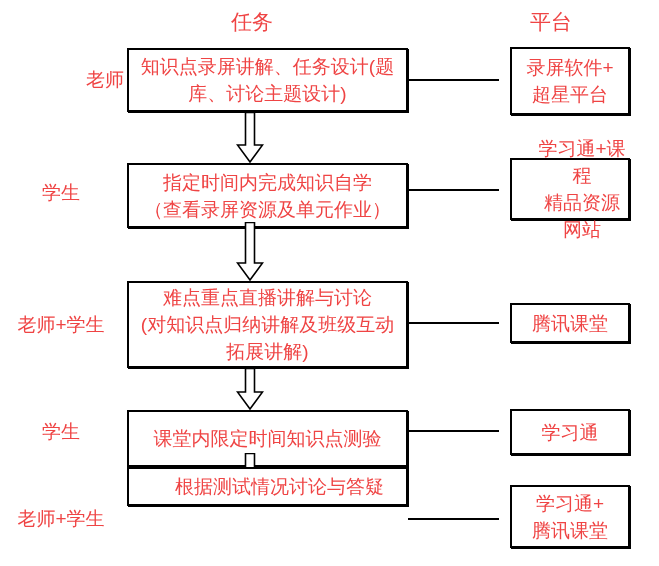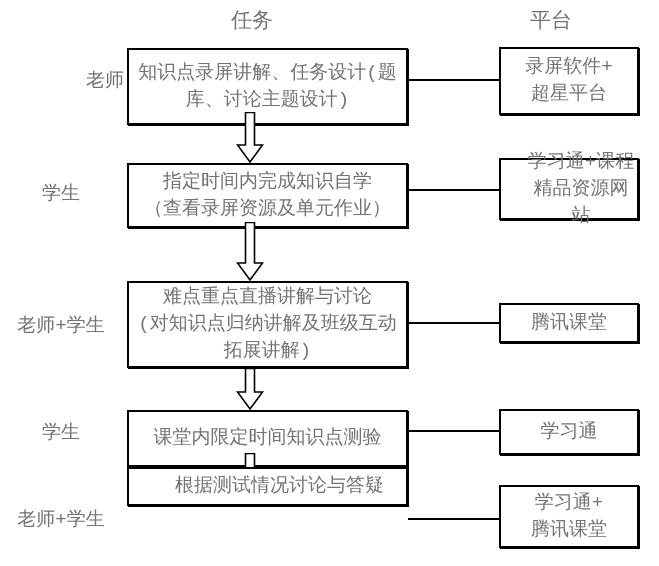--- a/index.html
+++ b/index.html
@@ -5,22 +5,22 @@
   html, body {
     margin: 0;
     padding: 0;
     background: #ffffff;
   }
   .canvas {
     position: relative;
     width: 659px;
     height: 566px;
     background: #ffffff;
-    font-family: Liberation Mono, monospace;
-    color: #737373;
+    font-family: Liberation Sans, sans-serif;
+    color: #ef4444;
     overflow: hidden;
   }
   .col-header {
     position: absolute;
     top: 8px;
     transform: translateX(-50%);
     font-size: 21px;
     line-height: 28px;
     white-space: nowrap;
   }
@@ -42,21 +42,21 @@
     background: #ffffff;
     display: flex;
     align-items: center;
     justify-content: center;
     text-align: center;
     font-size: 19px;
     line-height: 27px;
     white-space: pre-line;
   }
   .task-box { left: 127px; width: 281px; }
-  .platform-box { left: 499px; width: 140px; }
+  .platform-box { left: 510px; width: 120px; }
   .connector {
     position: absolute;
     left: 408px;
     width: 91px;
     height: 1.5px;
     background: #000000;
   }
   .flow-arrow {
     position: absolute;
     left: 236px;
@@ -66,21 +66,21 @@
 </style>
 </head>
 <body>
 
 <div class="canvas">
 
   <div class="col-header" style="left:252px;">任务</div>
   <div class="col-header" style="left:551px;">平台</div>
 
   <div class="actor" style="top:48px;height:64px;padding-left:44px;">老师</div>
-  <div class="box task-box" style="top:48px;height:77px;">知识点录屏讲解、任务设计(题
+  <div class="box task-box" style="top:48px;height:64px;">知识点录屏讲解、任务设计(题
 库、讨论主题设计)</div>
   <div class="connector" style="top:79px;"></div>
   <div class="box platform-box" style="top:47px;height:68px;">录屏软件+
 超星平台</div>
 
   <div class="flow-arrow" style="top:112px;height:51px;">
     <svg width="28" height="51" viewBox="0 0 28 51" xmlns="http://www.w3.org/2000/svg">
       <polygon points="9.5,0.5 18.5,0.5 18.5,33 26.5,33 14,50 1.5,33 9.5,33" fill="#ffffff" stroke="#000000" stroke-width="1.6"></polygon>
     </svg>
   </div>

